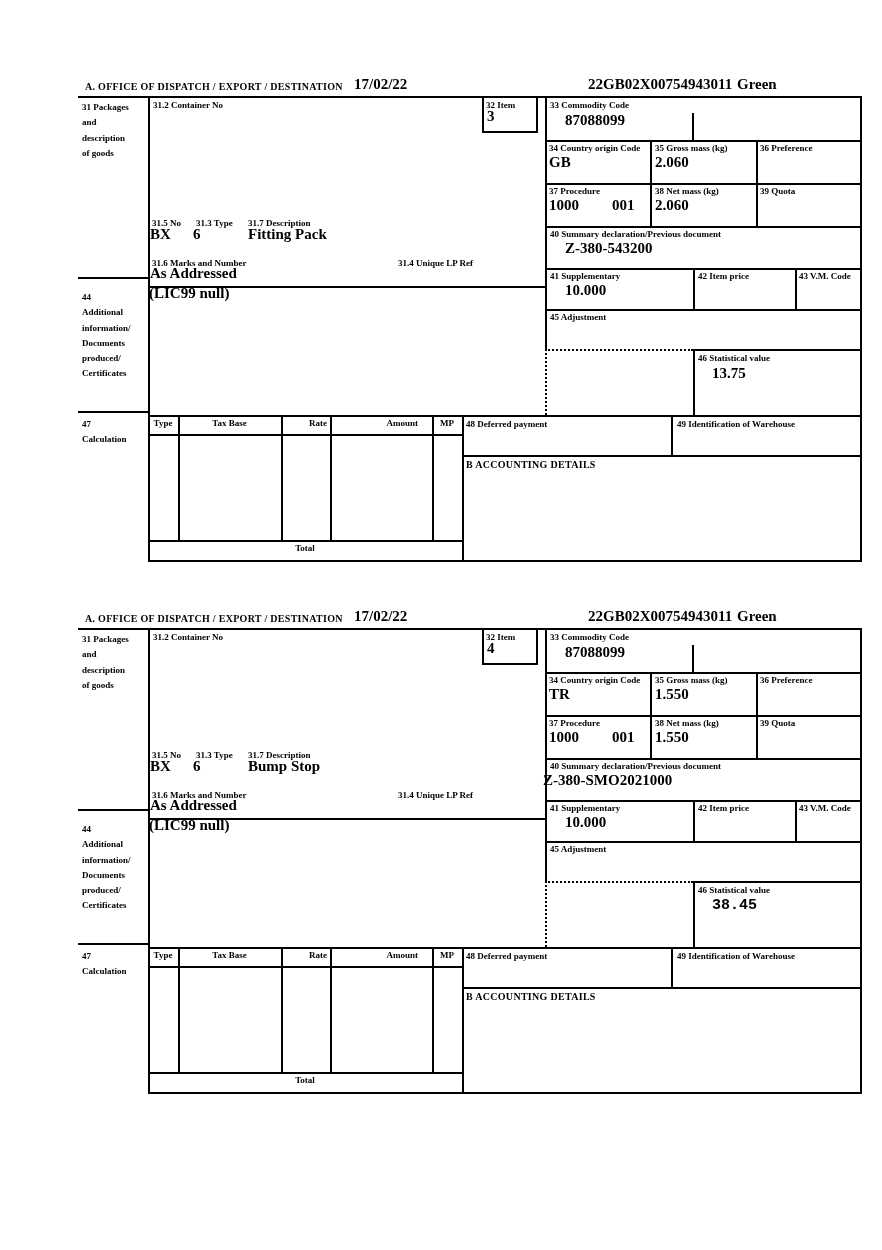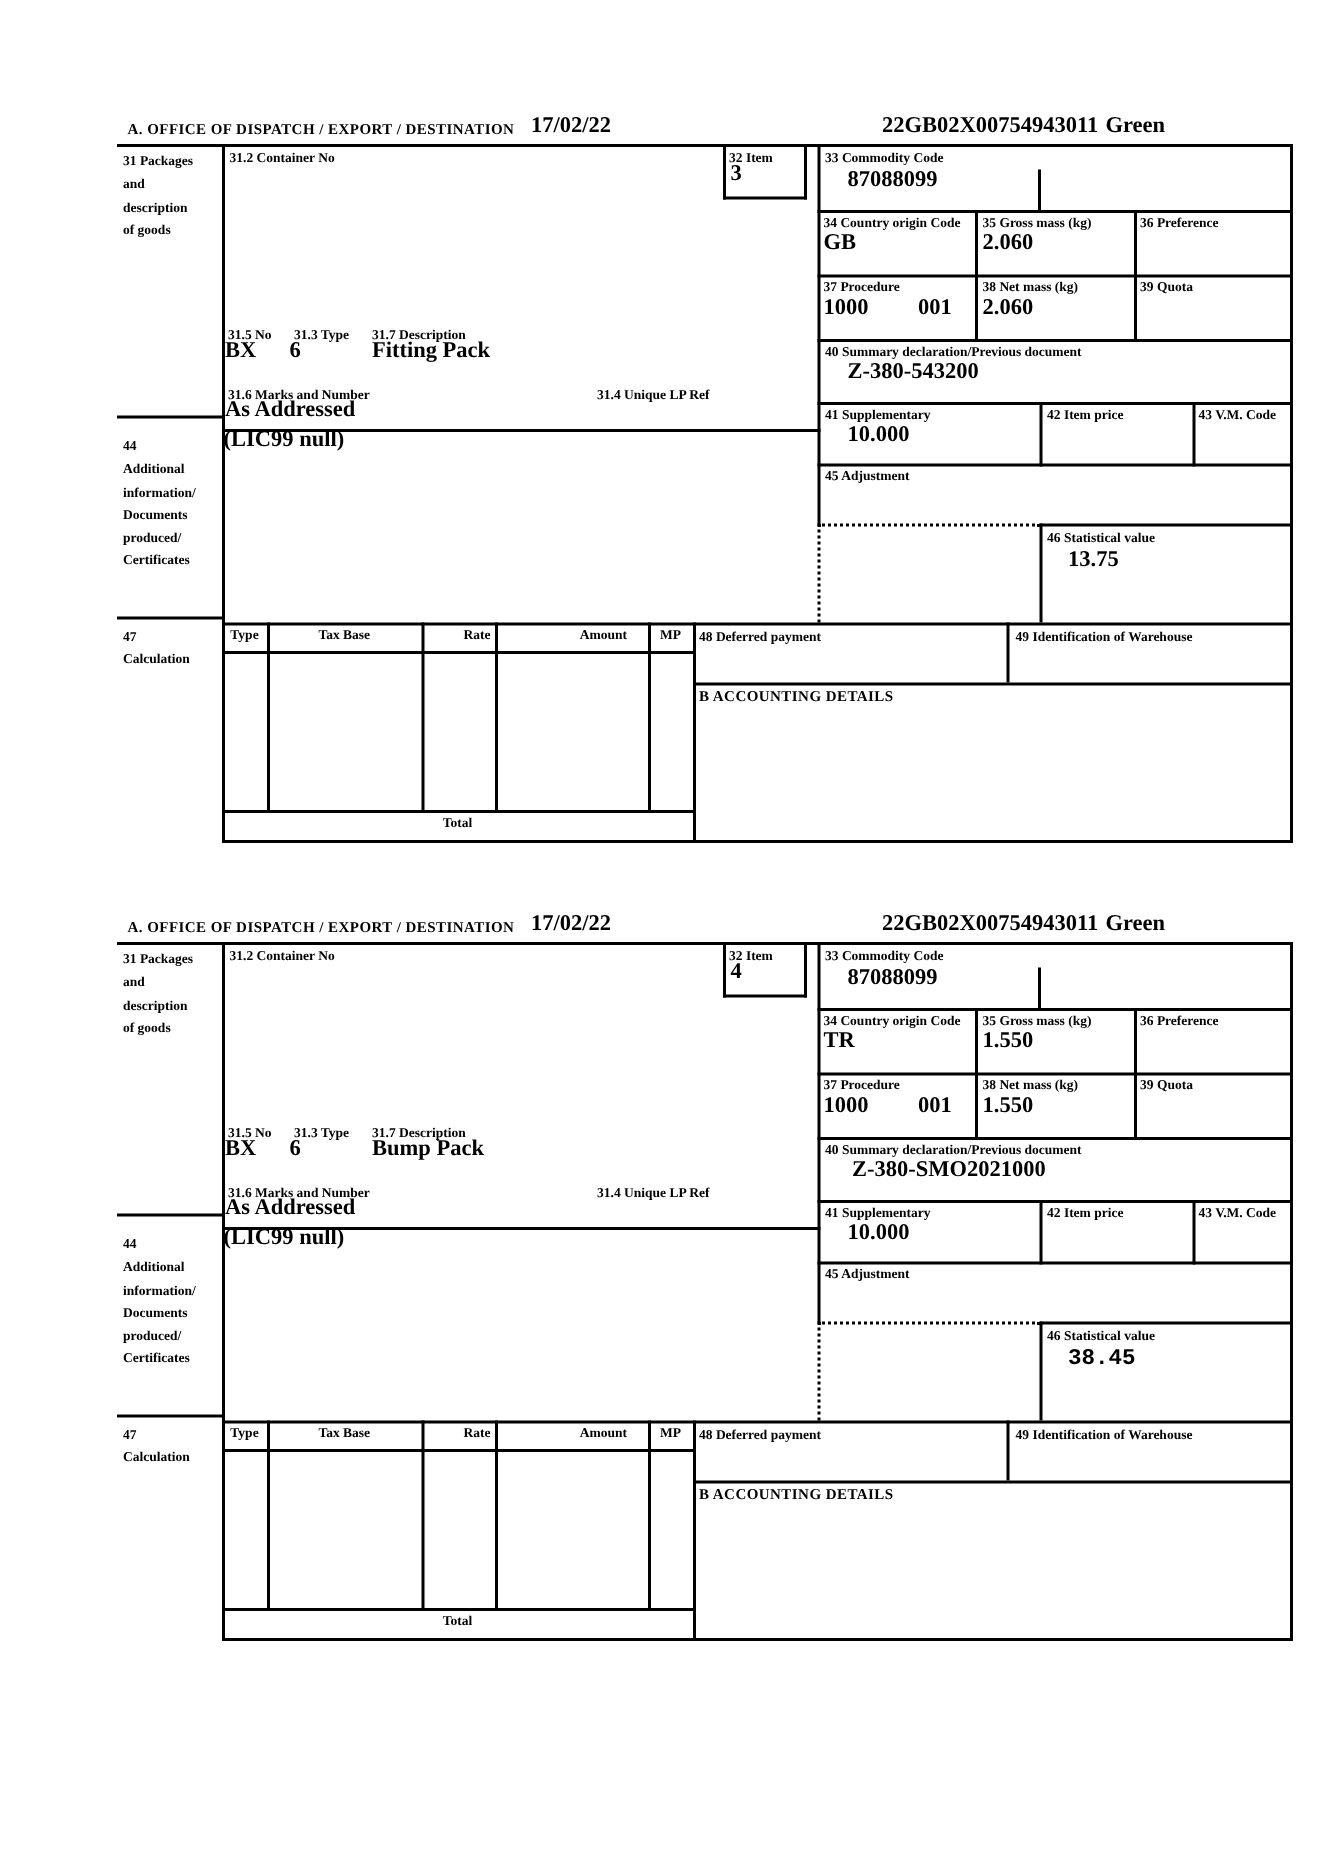--- a/index.html
+++ b/index.html
@@ -207,21 +207,21 @@
 
   <div class="t lbl" style="left:153px;top:30px;">31.2 Container No</div>
   <div class="t val" style="left:250px;top:30px;"></div>
   <div class="t lbl" style="left:486px;top:30px;">32 Item</div>
   <div class="t val" style="left:487px;top:39px;">4</div>
   <div class="t lbl" style="left:152px;top:148px;">31.5 No</div>
   <div class="t lbl" style="left:196px;top:148px;">31.3 Type</div>
   <div class="t lbl" style="left:248px;top:148px;">31.7 Description</div>
   <div class="t val" style="left:150px;top:157px;">BX</div>
   <div class="t val" style="left:193px;top:157px;">6</div>
-  <div class="t val" style="left:248px;top:157px;">Bump Pack</div>
+  <div class="t val" style="left:248px;top:157px;">Bump Stop</div>
   <div class="t lbl" style="left:152px;top:188px;">31.6 Marks and Number</div>
   <div class="t lbl" style="left:398px;top:188px;">31.4 Unique LP Ref</div>
   <div class="t val" style="left:398px;top:197px;"></div>
   <div class="t val" style="left:150px;top:196px;">As Addressed</div>
 
   <div class="t val" style="left:149px;top:216px;">(LIC99 null)</div>
 
   <div class="t lbl" style="left:550px;top:30px;">33 Commodity Code</div>
   <div class="t val" style="left:565px;top:43px;">87088099</div>
 
@@ -234,21 +234,21 @@
 
   <div class="t lbl" style="left:549px;top:116px;">37 Procedure</div>
   <div class="t val" style="left:549px;top:128px;">1000</div>
   <div class="t val" style="left:612px;top:128px;">001</div>
   <div class="t lbl" style="left:655px;top:116px;">38 Net mass (kg)</div>
   <div class="t val" style="left:655px;top:128px;">1.550</div>
   <div class="t lbl" style="left:760px;top:116px;">39 Quota</div>
   <div class="t val" style="left:760px;top:128px;"></div>
 
   <div class="t lbl" style="left:550px;top:159px;">40 Summary declaration/Previous document</div>
-  <div class="t val" style="left:568px;top:171px;text-align:center;">Z-380-SMO2021000</div>
+  <div class="t val" style="left:543px;top:171px;text-align:center;">Z-380-SMO2021000</div>
 
   <div class="t lbl" style="left:550px;top:201px;">41 Supplementary</div>
   <div class="t val" style="left:565px;top:213px;">10.000</div>
   <div class="t lbl" style="left:698px;top:201px;">42 Item price</div>
   <div class="t val" style="left:698px;top:213px;"></div>
   <div class="t lbl" style="left:799px;top:201px;">43 V.M. Code</div>
   <div class="t val" style="left:799px;top:213px;"></div>
 
   <div class="t lbl" style="left:550px;top:242px;">45 Adjustment</div>
   <div class="t val" style="left:565px;top:254px;"></div>

